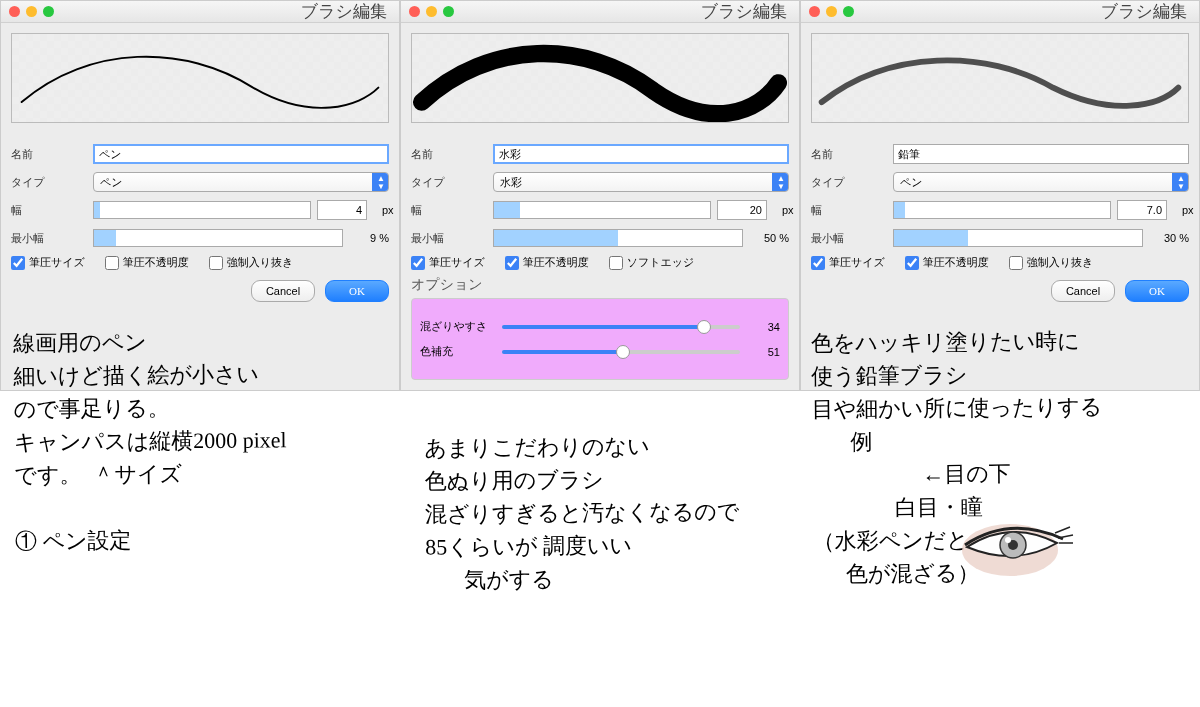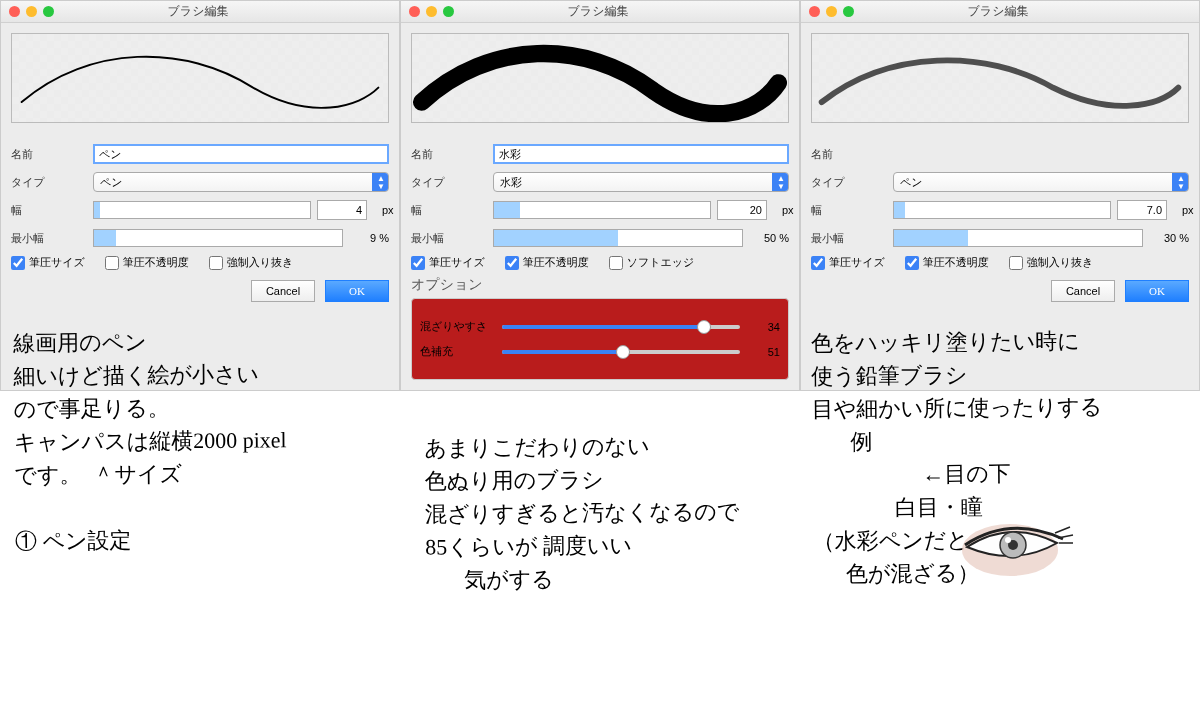--- a/index.html
+++ b/index.html
@@ -26,23 +26,23 @@
     padding: 0 8px;
     position: relative;
   }
   .traffic { display: flex; gap: 6px; }
   .dot { width: 11px; height: 11px; border-radius: 50%; }
   .dot.red { background: #ff5f57; }
   .dot.yellow { background: #febc2e; }
   .dot.green { background: #28c840; }
   .title {
     position: absolute;
-    left: 0; right: 4px;
-    text-align: center;
-    font-size: 12px;
+    left: 0; right: 12px;
+    text-align: right;
+    font-size: 17px;
     color: #444;
   }
   .preview {
     margin: 10px;
     height: 90px;
     border: 1px solid #bbb;
     background-image:
       linear-gradient(45deg,#eee 25%,transparent 25%),
       linear-gradient(-45deg,#eee 25%,transparent 25%),
       linear-gradient(45deg,transparent 75%,#eee 75%),
@@ -112,32 +112,32 @@
     padding: 0 4px;
     margin-left: 6px;
     font-size: 11px;
   }
   .unit { margin-left: 4px; width: 18px; padding-left: 11px; }
   .pct { margin-left: 6px; width: 40px; text-align: right; }
   .checks { display: flex; gap: 20px; margin: 6px 0; align-items: center;}
   .chk { display: flex; align-items: center; gap: 4px; }
   .chk input { width: 14px; height: 14px; accent-color:#3b82f6;}
   .subhead { font-size: 14px; color: #555; margin: 4px 0; }
-  .options { background:#b91c1c; border:1px solid #ccc; border-radius:4px; padding:10px 8px; margin-top:4px;}
+  .options { background:#f0abfc; border:1px solid #ccc; border-radius:4px; padding:10px 8px; margin-top:4px;}
   .optrow { display:flex; align-items:center; margin:10px 0; }
   .optrow .lbl { width: 82px; }
   .range-wrap { flex:1; display:flex; align-items:center; }
   .range {
     flex:1; height:4px; background:#ccc; border-radius:2px; position:relative;
   }
   .range .rfill { position:absolute; left:0; top:0; bottom:0; background:#3b82f6; border-radius:2px;}
   .range .knob { position:absolute; top:-5px; width:14px; height:14px; background:#fff; border:1px solid #999; border-radius:50%;}
   .rval { width:30px; text-align:right; margin-left:10px;}
   .buttons { display:flex; justify-content:flex-end; gap:10px; margin-top:10px; padding-bottom:6px;}
-  .btn { width:64px; height:22px; border:1px solid #aaa; border-radius:0; background:linear-gradient(#fff,#eee); font-size:11px; cursor:pointer;}
+  .btn { width:64px; height:22px; border:1px solid #aaa; border-radius:9px; background:linear-gradient(#fff,#eee); font-size:11px; cursor:pointer;}
   .btn.primary { background:linear-gradient(#5aa9ff,#1f7fff); color:#fff; border-color:#1f7fff;font-family:Liberation Serif, serif;}
 
   .handwriting {
     position: absolute;
     font-family: "Yu Mincho","Hiragino Mincho ProN",serif;
     white-space: pre-wrap;
     font-size: 22px;
     line-height: 1.5;
     color: #000;
     transform: rotate(-0.5deg);
@@ -305,20 +305,21 @@
         <div class="title">ブラシ編集</div>
       </div>
       <div class="preview">
         <svg viewBox="0 0 390 90">
           <path d="M10,70 C80,15 180,15 250,55 C310,85 360,75 380,55" stroke="#333" stroke-width="6" fill="none" stroke-linecap="round" opacity="0.85"></path>
         </svg>
       </div>
       <div class="form">
         <div class="row">
           <div class="lbl">名前</div>
+          <input class="text-input plain" value="鉛筆" style="">
         </div>
         <div class="row">
           <div class="lbl">タイプ</div>
           <div class="select">
             <span>ペン</span>
             <div class="arrows">▲<br>▼</div>
           </div>
         </div>
         <div class="row">
           <div class="lbl">幅</div>

